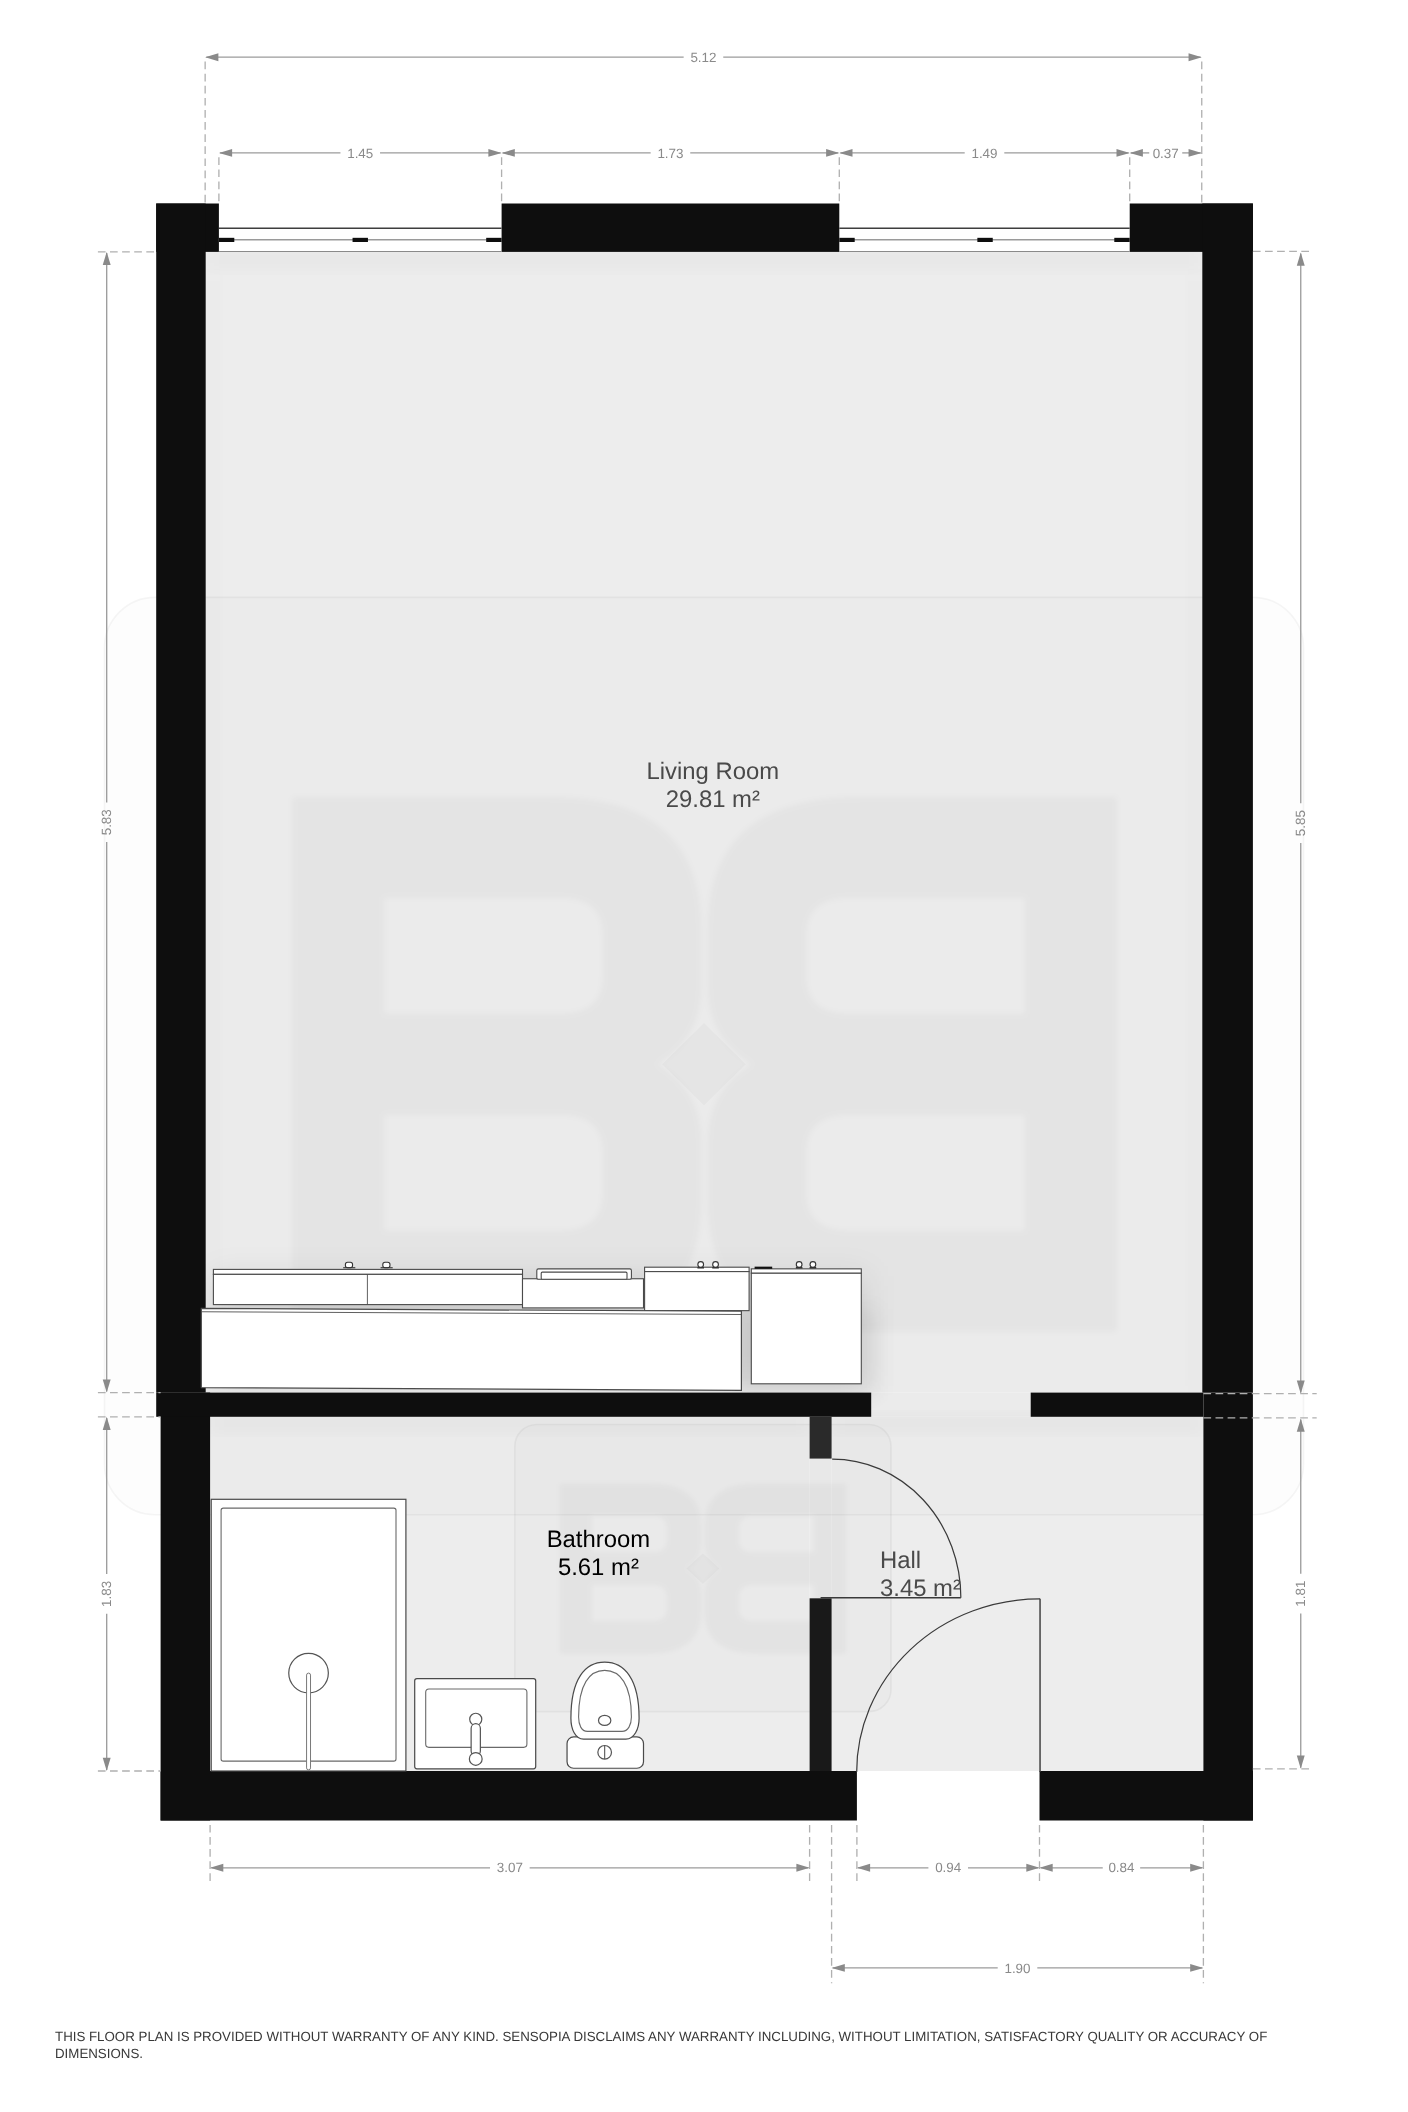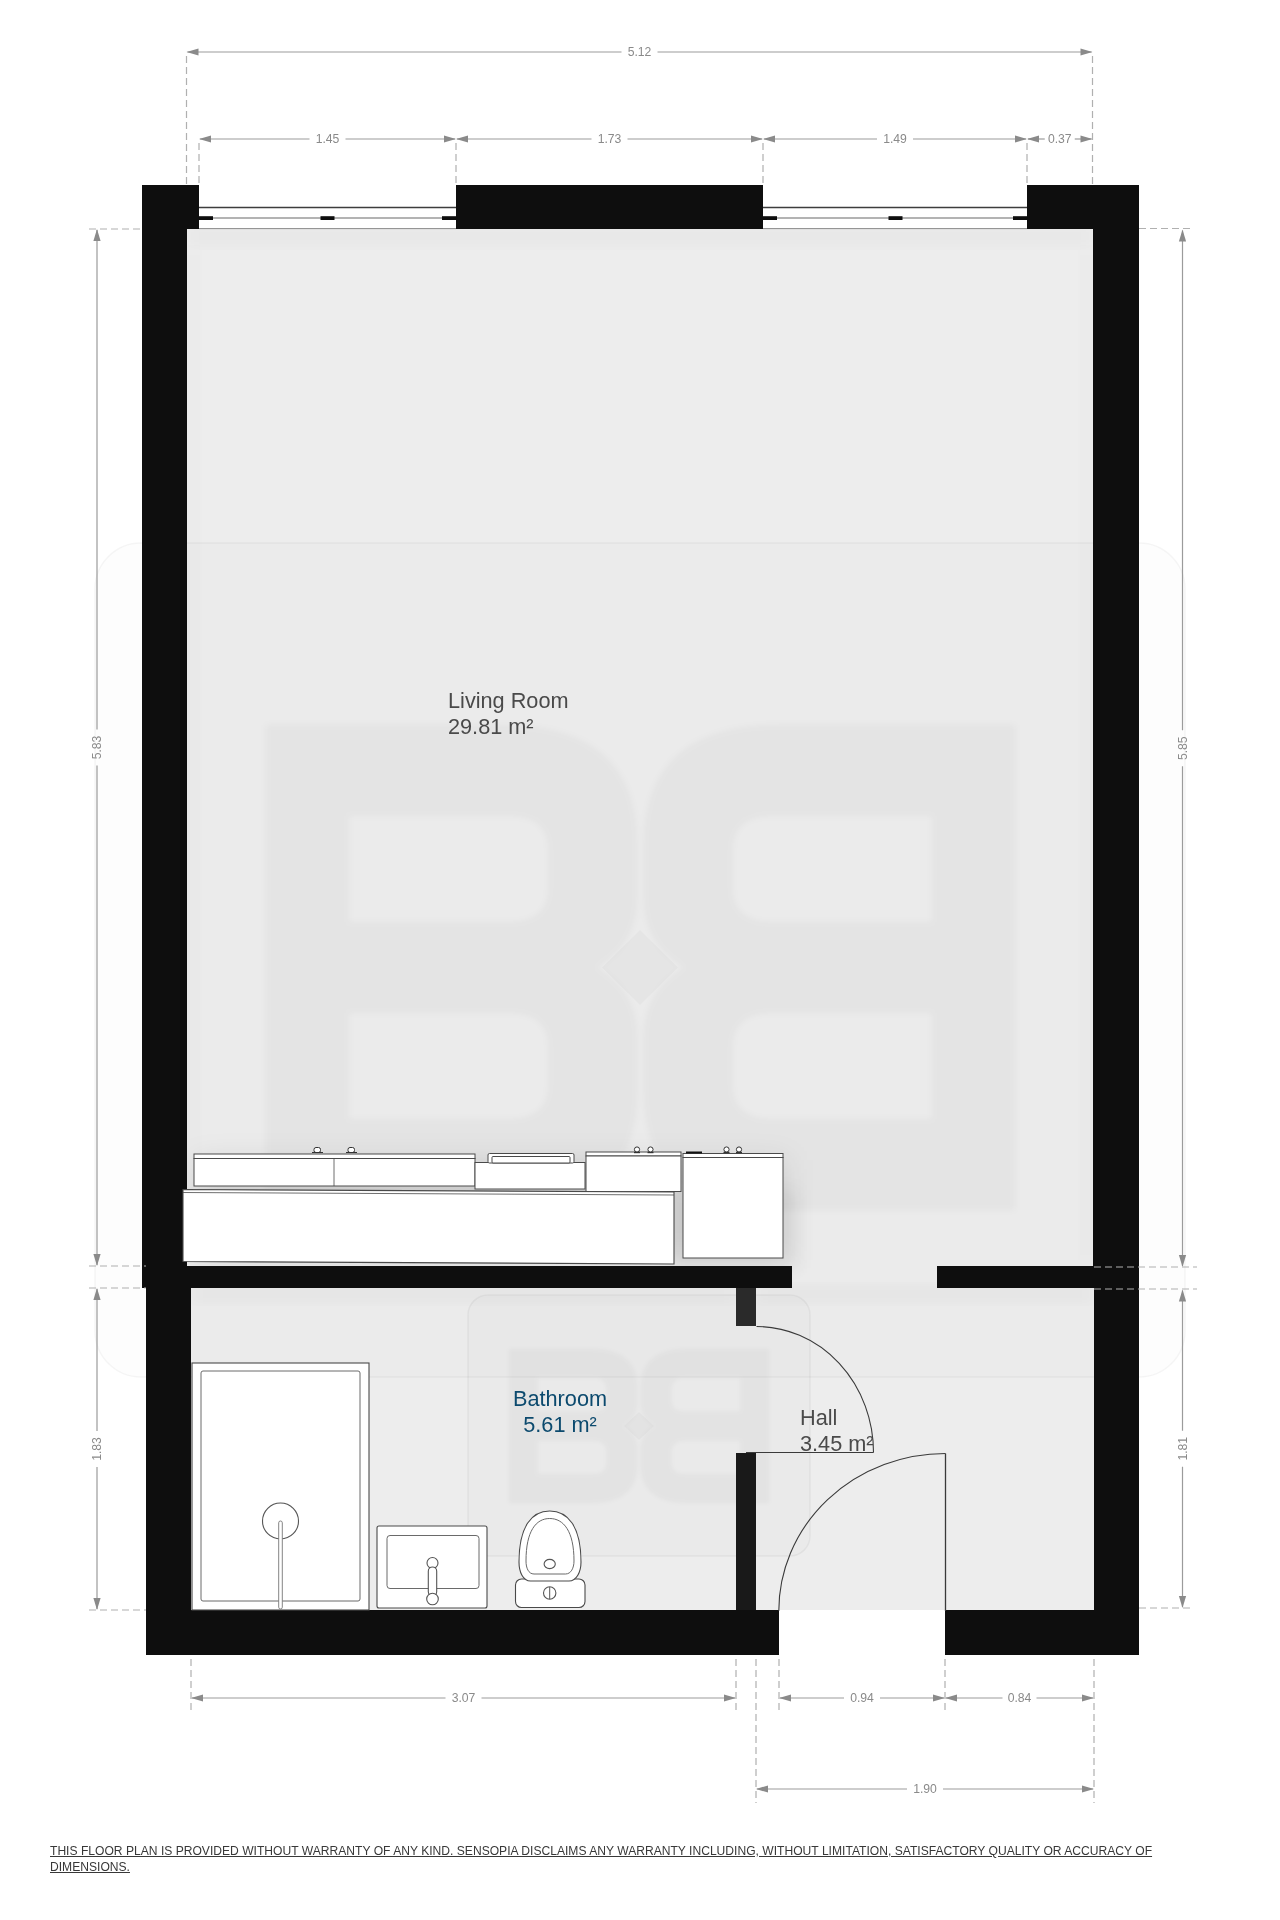--- a/index.html
+++ b/index.html
@@ -279,20 +279,20 @@
 <text x="925.0" y="1793.2" font-size="12.2" fill="#8a8a8a" text-anchor="middle" font-family="Liberation Sans">1.90</text>
 <line x1="191" y1="1659" x2="191" y2="1712" stroke="#b0b0b0" stroke-width="1.2" stroke-dasharray="7 4"></line>
 <line x1="736" y1="1659" x2="736" y2="1712" stroke="#b0b0b0" stroke-width="1.2" stroke-dasharray="7 4"></line>
 <line x1="779" y1="1659" x2="779" y2="1712" stroke="#b0b0b0" stroke-width="1.2" stroke-dasharray="7 4"></line>
 <line x1="945" y1="1659" x2="945" y2="1712" stroke="#b0b0b0" stroke-width="1.2" stroke-dasharray="7 4"></line>
 <line x1="756" y1="1659" x2="756" y2="1803" stroke="#b0b0b0" stroke-width="1.2" stroke-dasharray="7 4"></line>
 <line x1="1094" y1="1659" x2="1094" y2="1803" stroke="#b0b0b0" stroke-width="1.2" stroke-dasharray="7 4"></line>
 </g>
 </svg>
 
-<div style="position:absolute;left:448px;top:687.8px;width:400px;text-align:left;color:#4a4a4a;font-size:21.7px;line-height:26px;">Living Room<br>29.81&nbsp;m²</div>
-
-<div style="position:absolute;left:360px;top:1385.6px;width:400px;text-align:center;color:#0c4a6e;font-size:21.7px;line-height:26px;">Bathroom<br>5.61&nbsp;m²</div>
+<div style="position:absolute;left:448px;top:687.8px;width:400px;text-align:center;color:#4a4a4a;font-size:21.7px;line-height:26px;">Living Room<br>29.81&nbsp;m²</div>
+
+<div style="position:absolute;left:344px;top:1385.6px;width:400px;text-align:center;color:#000000;font-size:21.7px;line-height:26px;">Bathroom<br>5.61&nbsp;m²</div>
 
 <div style="position:absolute;left:800px;top:1404.6px;width:400px;text-align:left;color:#4a4a4a;font-size:21.7px;line-height:26px;">Hall<br>3.45&nbsp;m²</div>
 
-<div style="position:absolute;left:50px;top:1843px;width:1120px;color:#383838;font-size:12.1px;line-height:16px;text-decoration:underline;">THIS FLOOR PLAN IS PROVIDED WITHOUT WARRANTY OF ANY KIND. SENSOPIA DISCLAIMS ANY WARRANTY INCLUDING, WITHOUT LIMITATION, SATISFACTORY QUALITY OR ACCURACY OF DIMENSIONS.</div>
+<div style="position:absolute;left:50px;top:1843px;width:1120px;color:#383838;font-size:12.1px;line-height:16px;">THIS FLOOR PLAN IS PROVIDED WITHOUT WARRANTY OF ANY KIND. SENSOPIA DISCLAIMS ANY WARRANTY INCLUDING, WITHOUT LIMITATION, SATISFACTORY QUALITY OR ACCURACY OF DIMENSIONS.</div>
 </div>
 
 </body></html>

